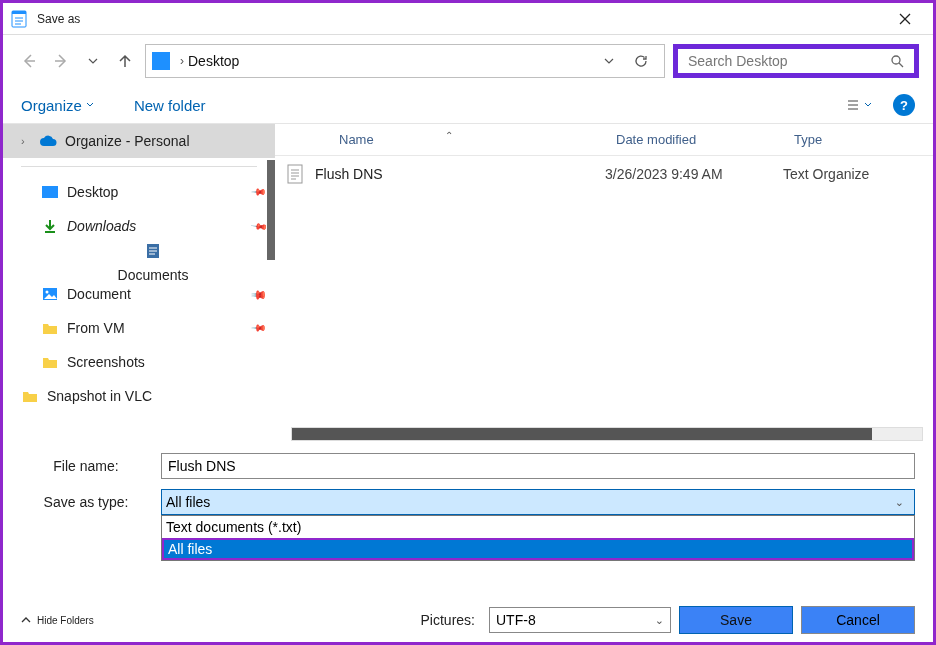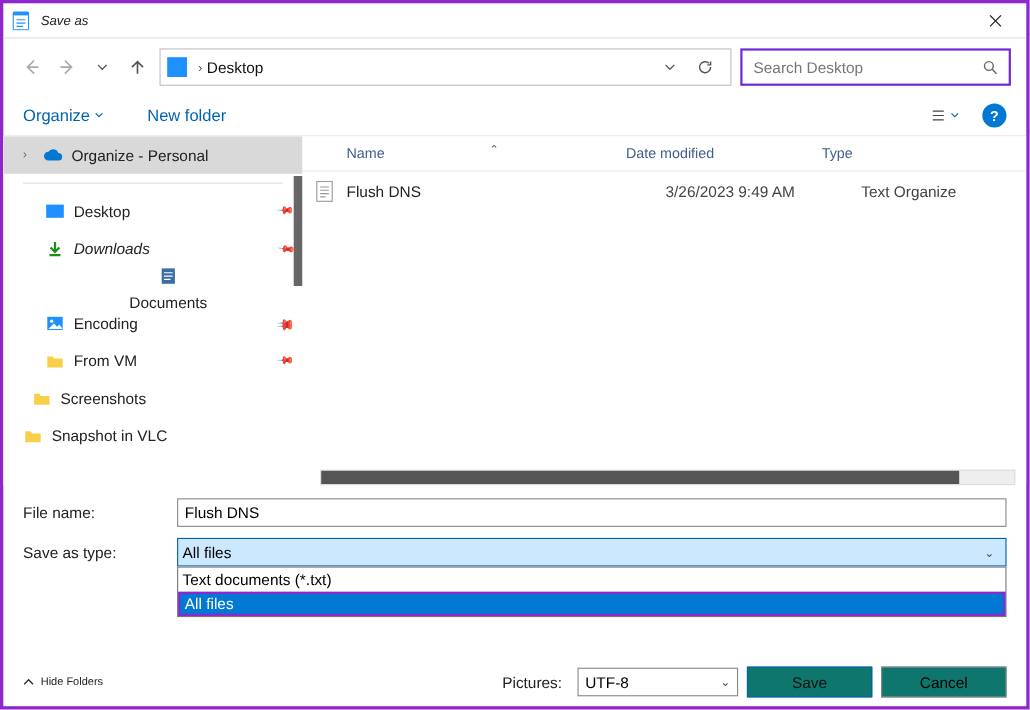--- a/index.html
+++ b/index.html
@@ -1,77 +1,77 @@
 <!DOCTYPE html>
 <html><head>
   <meta charset="utf-8">
   <style>
     * { box-sizing: border-box; margin: 0; padding: 0; font-family: "Segoe UI", Arial, sans-serif; }
     body { width: 936px; height: 645px; border: 3px solid #8f27cc; background: #fff; position: relative; overflow: hidden; }
     .titlebar { display: flex; align-items: center; height: 32px; padding: 0 8px; border-bottom: 1px solid #ddd; }
     .titlebar .app-icon { width: 18px; height: 18px; display: flex; align-items: center; margin-right: 8px; }
-    .titlebar .title { font-size: 12px; color: #222; font-style: italic; }
+    .titlebar .title { font-size: 12px; color: #222; }
     .titlebar .spacer { flex: 1; }
     .titlebar .close { width: 40px; height: 28px; display:flex; align-items:center; justify-content:center; cursor: pointer; }
     .navrow { display:flex; align-items:center; height: 52px; padding: 8px 14px; gap: 8px; }
     .navbtn { width: 24px; height: 24px; display:flex; align-items:center; justify-content:center; color:#555; }
     .navbtn.disabled { color:#bbb; }
     .breadcrumb { flex:1; height: 34px; border:1px solid #bfbfbf; display:flex; align-items:center; padding:0 6px; }
     .breadcrumb .bc-icon { width:18px; height:18px; background:#1e90ff; margin-right:6px; }
     .breadcrumb .chev-sep { margin: 0 4px; color:#555; font-size:12px; }
     .breadcrumb .bc-text { font-size: 14px; color:#111; }
     .breadcrumb .bc-spacer { flex:1; }
     .refresh { width:34px; height:34px; display:flex; align-items:center; justify-content:center; border:none; }
-    .searchbox { width: 246px; height:34px; border:2px solid #6d28d9; display:flex; align-items:center; padding:0 10px; }
+    .searchbox { width: 246px; height:34px; border:5px solid #6d28d9; display:flex; align-items:center; padding:0 10px; }
     .searchbox input { flex:1; border:none; outline:none; font-size:14px; color:#333; }
     .searchbox input::placeholder { color:#767676; }
     .toolbar { display:flex; align-items:center; height:36px; padding:0 18px;text-align:center; }
     .toolbar .organize { color:#0063b1; font-size:15px; margin-right:40px; display:flex; align-items:center; gap:4px; }
     .toolbar .newfolder { color:#0063b1; font-size:15px; }
     .toolbar .t-spacer { flex:1; }
     .toolbar .view { width:40px; height:24px; display:flex; align-items:center; justify-content:center; gap:4px; }
     .toolbar .help { width:22px; height:22px; border-radius:50%; background:#0078d4; color:#fff; display:flex; align-items:center; justify-content:center; font-size:13px; font-weight:bold; margin-left:14px; }
     .main { display:flex; height: 318px; border-top:1px solid #e5e5e5; }
     .sidebar { width: 272px; background:#fff; position:relative; }
     .tree-item { height:34px; display:flex; align-items:center; padding:0 10px 0 18px; font-size:14px; color:#222; gap:8px; }
     .tree-item.sel { background:#d9d9d9; }
     .tree-item .chev { width:10px; color:#666; font-size:11px; }
     .tree-item .item-icon { width:18px; height:18px; display:flex; align-items:center; justify-content:center; }
     .tree-item .pin { margin-left:auto; color:#888; transform:rotate(45deg); font-size:10px; }
     .tree-divider { height:1px; background:#ddd; margin: 8px 18px; }
     .scroll-thumb { position:absolute; right:0; top:36px; width:8px; height:100px; background:#666; }
     .listpane { flex:1; background:#fff; position:relative; }
     .columns { display:flex; height:32px; border-bottom:1px solid #e8e8e8; align-items:center; font-size:13px; color:#3f5f8a; }
-    .col-name { width:294px; padding-left:40px; position:relative; }
+    .col-name { width:341px; padding-left:64px; position:relative; }
     .col-sort-chev { position:absolute; top:-2px; left:170px; font-size:10px; color:#555; }
     .col-date { width:178px; }
     .col-type { flex:1; }
     .file-row { display:flex; height:36px; align-items:center; font-size:14px; color:#222; }
     .file-row .f-icon { width:40px; display:flex; justify-content:center; }
     .file-row .f-name { width:290px; }
     .file-row .f-date { width:178px; color:#444; }
     .file-row .f-type { flex:1; color:#444; }
     .hscroll { position:absolute; bottom:0; left:16px; right:10px; height:14px; background:#eee; border:1px solid #ddd; }
     .hscroll .thumb { position:absolute; left:0; top:0; height:12px; width:92%; background:#555; }
     .footer { padding: 12px 18px 0; position:relative; }
     .form-row { display:flex; align-items:center; margin-bottom:10px; }
-    .form-label { width:140px; text-align:left; font-size:14px; color:#222; padding-right:10px; }
+    .form-label { width:140px; text-align:center; font-size:14px; color:#222; padding-right:10px; }
     .form-input { flex:1; height:26px; border:1px solid #888; padding:0 6px; font-size:14px; outline:none; }
     .form-select { flex:1; height:26px; border:1px solid #0063b1; background:#cce8ff; padding:0 4px; font-size:14px; outline:none; position:relative; display:flex; align-items:center; }
     .form-select .sel-chev { margin-left:auto; font-size:11px; color:#555; padding-right:6px; }
     .dropdown { position:absolute; left:158px; right:18px; top:74px; border:1px solid #767676; background:#fff; z-index:5; }
     .dropdown .opt { height:22px; padding:0 4px; font-size:14px; display:flex; align-items:center; }
     .dropdown .opt.hl { background:#0078d4; color:#fff; border:2px solid #8f27cc; }
     .bottombar { position:absolute; bottom:0; left:0; right:0; height:44px; display:flex; align-items:center; padding:0 18px; gap:8px; }
     .hide-folders { display:flex; align-items:center; gap:6px; font-size:10px; color:#222; }
     .bb-spacer { flex:1; }
     .enc-label { font-size:14px; color:#222; padding-right:6px; }
-    .enc-select { width:146px; height:26px; border:1px solid #888; padding:0 6px; font-size:14px; display:flex; align-items:center; }
+    .enc-select { width:182px; height:26px; border:1px solid #888; padding:0 6px; font-size:14px; display:flex; align-items:center; }
     .enc-select .chev { margin-left:auto; font-size:11px; color:#555; }
-    .btn { width:114px; height:28px; border:1px solid #888; background:#0f766e; font-size:14px; display:flex; align-items:center; justify-content:center; }
+    .btn { width:114px; height:28px; border:1px solid #888; background:#3b82f6; font-size:14px; display:flex; align-items:center; justify-content:center; }
     .btn.primary { border:1px solid #0063b1; color:#111; }
     svg { display:block; }
   </style>
 </head>
 <body>
 
 <div class="titlebar">
   <div class="app-icon">
     <svg width="16" height="18" viewBox="0 0 16 18">
         <rect x="1" y="1" width="14" height="16" rx="1" fill="#fff" stroke="#1e90ff"></rect>
@@ -203,33 +203,33 @@
       <span class="pin">📌</span>
     </div>
     <div class="tree-item" style="padding-left:38px;">
       <span class="item-icon">
         <svg width="16" height="14" viewBox="0 0 16 14">
             <rect x="1" y="1" width="14" height="12" fill="#1e90ff"></rect>
             <circle cx="5" cy="5" r="1.5" fill="#fff"></circle>
             <path d="M2 12 L7 7 L10 10 L12 8 L15 12 Z" fill="#fff"></path>
           </svg>
       </span>
-      <span>Encoding</span>
+      <span>Document</span>
       <span class="pin">📌</span>
     </div>
     <div class="tree-item" style="padding-left:38px;">
       <span class="item-icon">
         <svg width="16" height="13" viewBox="0 0 16 13">
             <path d="M1 2 L6 2 L7 4 L15 4 L15 12 L1 12 Z" fill="#f8d048"></path>
           </svg>
       </span>
       <span>From VM</span>
       <span class="pin">📌</span>
     </div>
-    <div class="tree-item" style="padding-left:26px;">
+    <div class="tree-item" style="padding-left:38px;">
       <span class="item-icon">
         <svg width="16" height="13" viewBox="0 0 16 13">
             <path d="M1 2 L6 2 L7 4 L15 4 L15 12 L1 12 Z" fill="#f8d048"></path>
           </svg>
       </span>
       <span>Screenshots</span>
     </div>
     <div class="tree-item" style="">
       <span class="item-icon">
         <svg width="16" height="13" viewBox="0 0 16 13">

